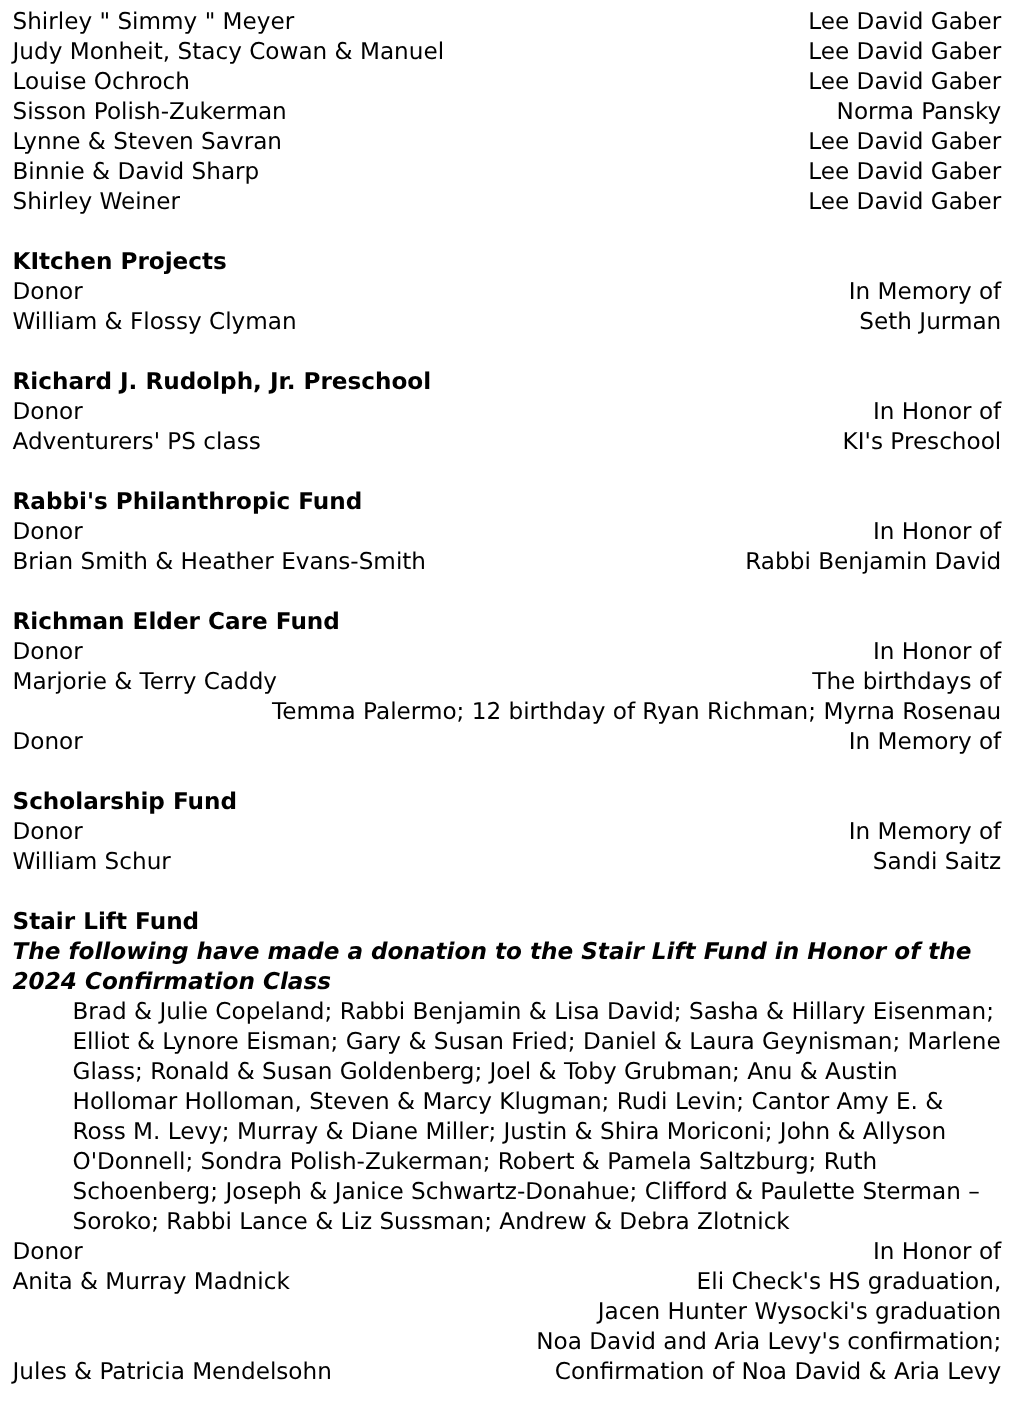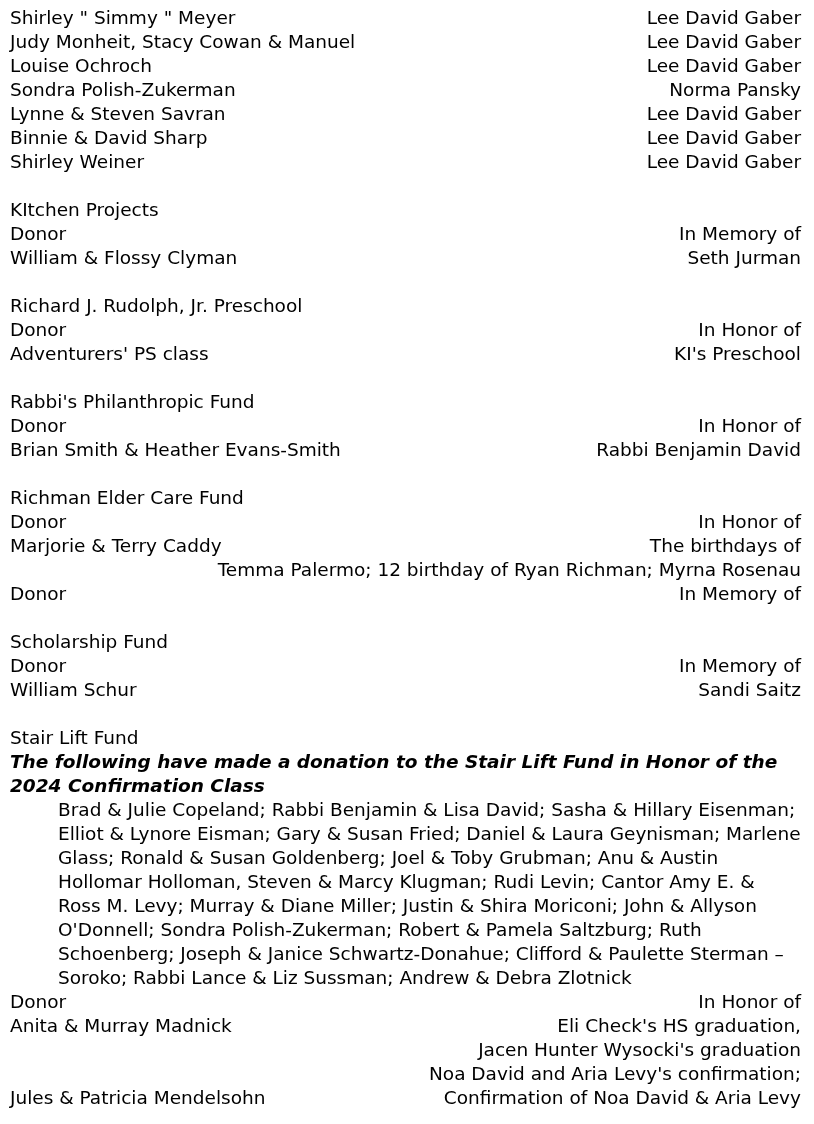--- a/index.html
+++ b/index.html
@@ -13,21 +13,21 @@
     background: #ffffff;
     color: #000000;
     font-family: "DejaVu Sans", "Liberation Sans", sans-serif;
     font-size: 18.5px;
     line-height: 24px;
   }
   .row { display: flex; justify-content: space-between; align-items: baseline; }
   .row .donor { white-space: nowrap; padding-right: 14px; }
   .row .dedication { flex: 1 1 auto; text-align: right; }
   .labels { font-weight: normal; }
-  .fund-title { font-size: 18.5px; font-weight: normal; }
+  .fund-title { font-size: 18.5px; font-weight: bold; }
   .section { margin-top: 24px; }
   .cont { text-align: right; }
   .note { font-weight: bold; font-style: italic; }
   .para { text-align: left; margin-left: 48px; }
 </style>
 </head>
 <body>
 
 <div class="page">
 
@@ -38,21 +38,21 @@
     </div>
     <div class="row">
       <span class="donor">Judy Monheit, Stacy Cowan &amp; Manuel</span>
       <span class="dedication">Lee David Gaber</span>
     </div>
     <div class="row">
       <span class="donor">Louise Ochroch</span>
       <span class="dedication">Lee David Gaber</span>
     </div>
     <div class="row">
-      <span class="donor">Sondra Polish-Zukerman</span>
+      <span class="donor">Sisson Polish-Zukerman</span>
       <span class="dedication">Norma Pansky</span>
     </div>
     <div class="row">
       <span class="donor">Lynne &amp; Steven Savran</span>
       <span class="dedication">Lee David Gaber</span>
     </div>
     <div class="row">
       <span class="donor">Binnie &amp; David Sharp</span>
       <span class="dedication">Lee David Gaber</span>
     </div>

